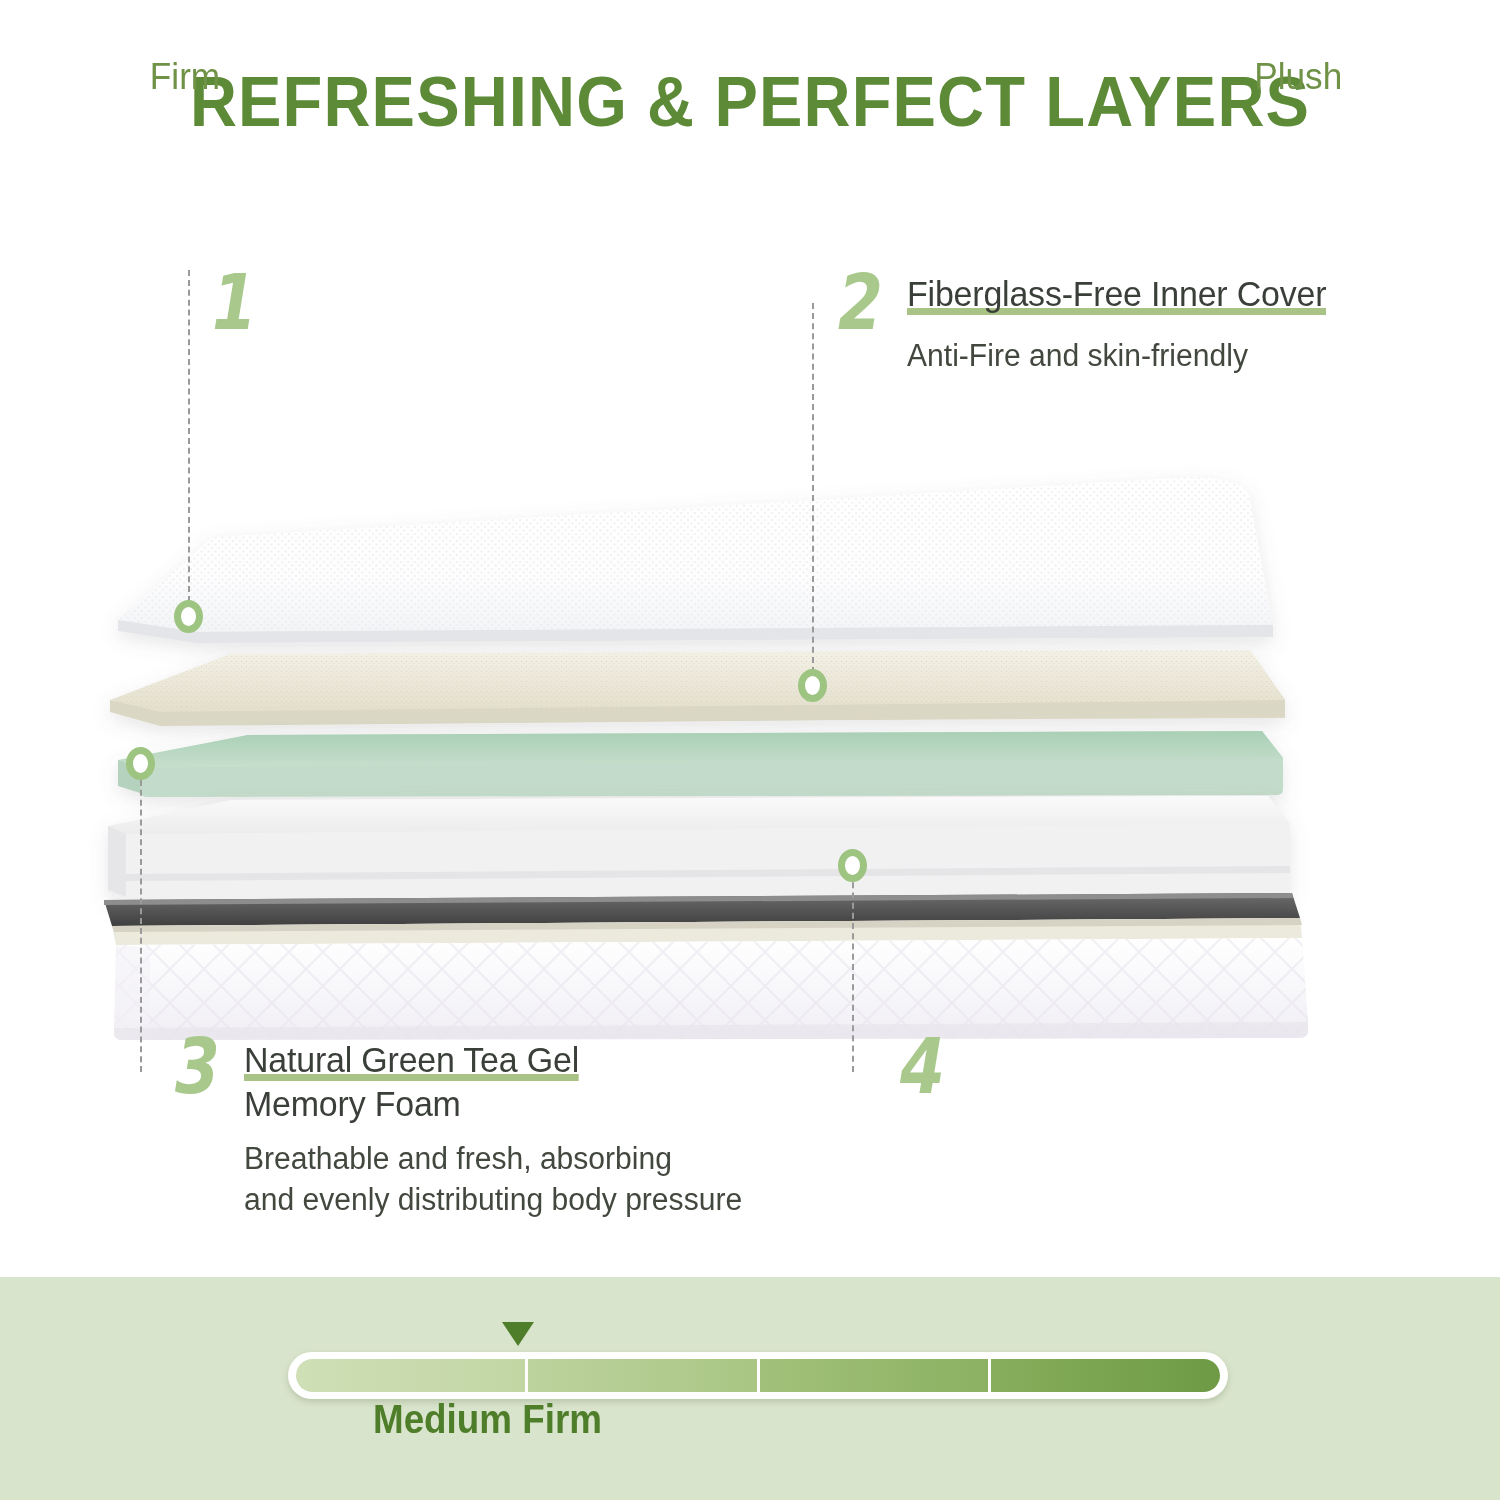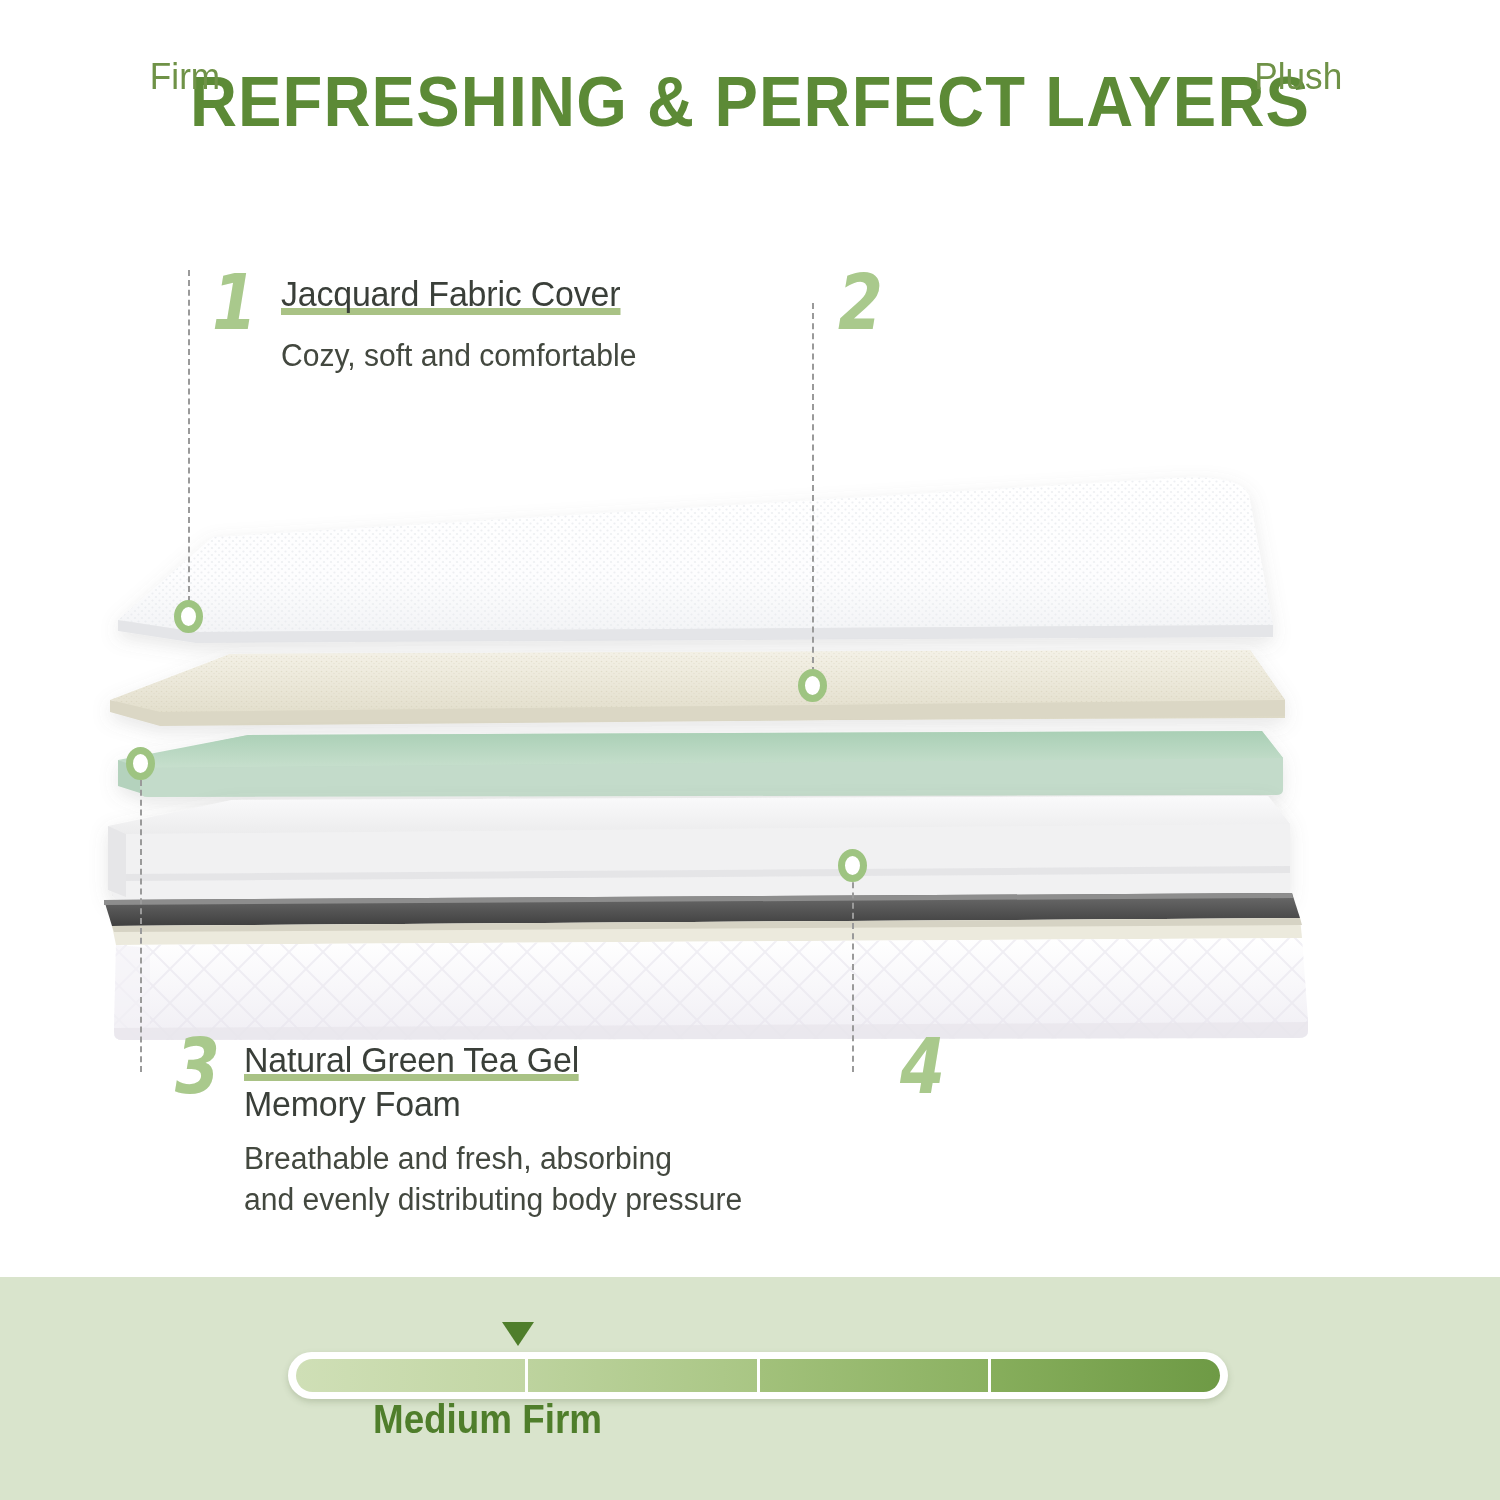--- a/index.html
+++ b/index.html
@@ -276,30 +276,30 @@
   <div class="leader" id="leader-4"></div>
 
   <div class="ring" id="marker-1"></div>
   <div class="ring" id="marker-2"></div>
   <div class="ring" id="marker-3"></div>
   <div class="ring" id="marker-4"></div>
 
   <div class="callout" id="callout-1">
     <div class="head">
       <div class="num">1</div>
-      <div class="texts">
-        <div class="c-title"><span class="hl">Jacquard Fabric Cover</span></div>
-        <div class="c-sub">Cozy, soft and comfortable</div>
-      </div>
     </div>
   </div>
 
   <div class="callout" id="callout-2">
     <div class="head">
       <div class="num">2</div>
+      <div class="texts">
+        <div class="c-title"><span class="hl">Fiberglass-Free Inner Cover</span></div>
+        <div class="c-sub">Anti-Fire and skin-friendly</div>
+      </div>
     </div>
   </div>
 
   <div class="callout" id="callout-3">
     <div class="head">
       <div class="num">3</div>
       <div class="texts">
         <div class="c-title">
           <span class="hl">Natural Green Tea Gel</span><br>
           <span>Memory Foam</span>

